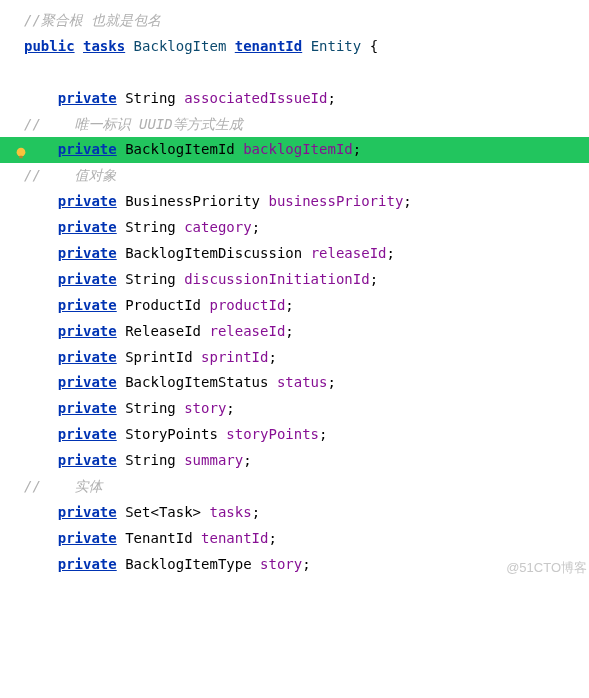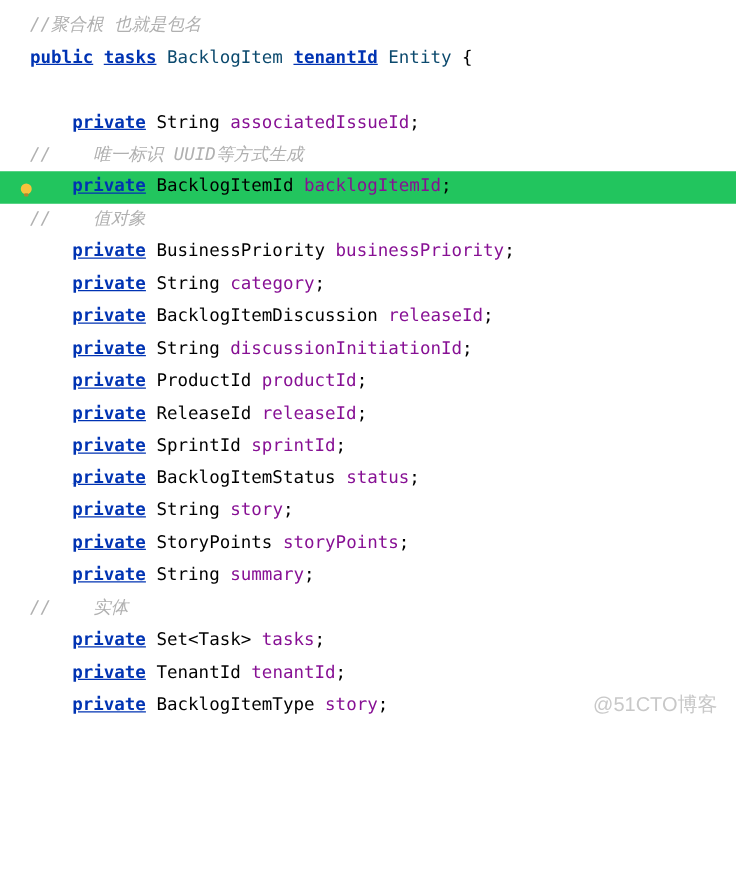--- a/index.html
+++ b/index.html
@@ -49,24 +49,24 @@
       color: #0c4a6e;
     }
     .field {
       color: #871094;
     }
     .brace {
       color: #000000;
     }
     .attribution {
       position: absolute;
-      right: 15px;
+      right: 2px;
       bottom: 6px;
       color: #c8c8c8;
-      font-size: 16px;
+      font-size: 13px;
       font-family: -apple-system, sans-serif;
     }
   </style>
 </head>
 <body>
 
 <div class="code-line"><span class="comment">//聚合根 也就是包名</span></div>
 <div class="code-line"><span class="keyword">public</span> <span class="keyword">tasks</span> <span class="classname">BacklogItem</span> <span class="keyword">tenantId</span> <span class="classname">Entity</span> <span class="brace">{</span></div>
 <div class="code-line"> </div>
 <div class="code-line">    <span class="keyword">private</span> <span class="type">String</span> <span class="field">associatedIssueId</span><span class="brace">;</span></div>

